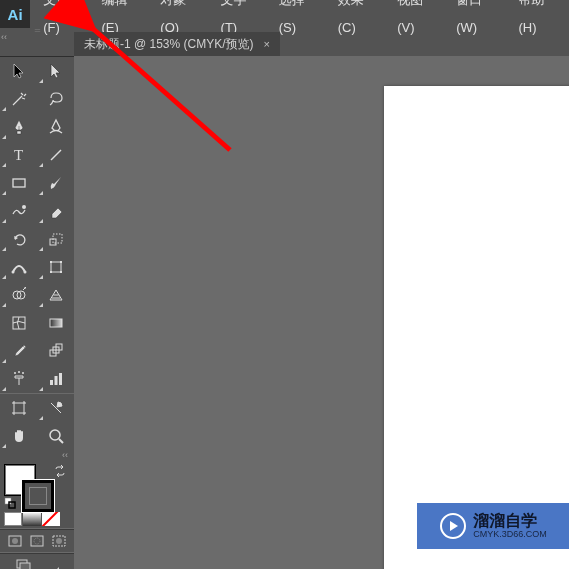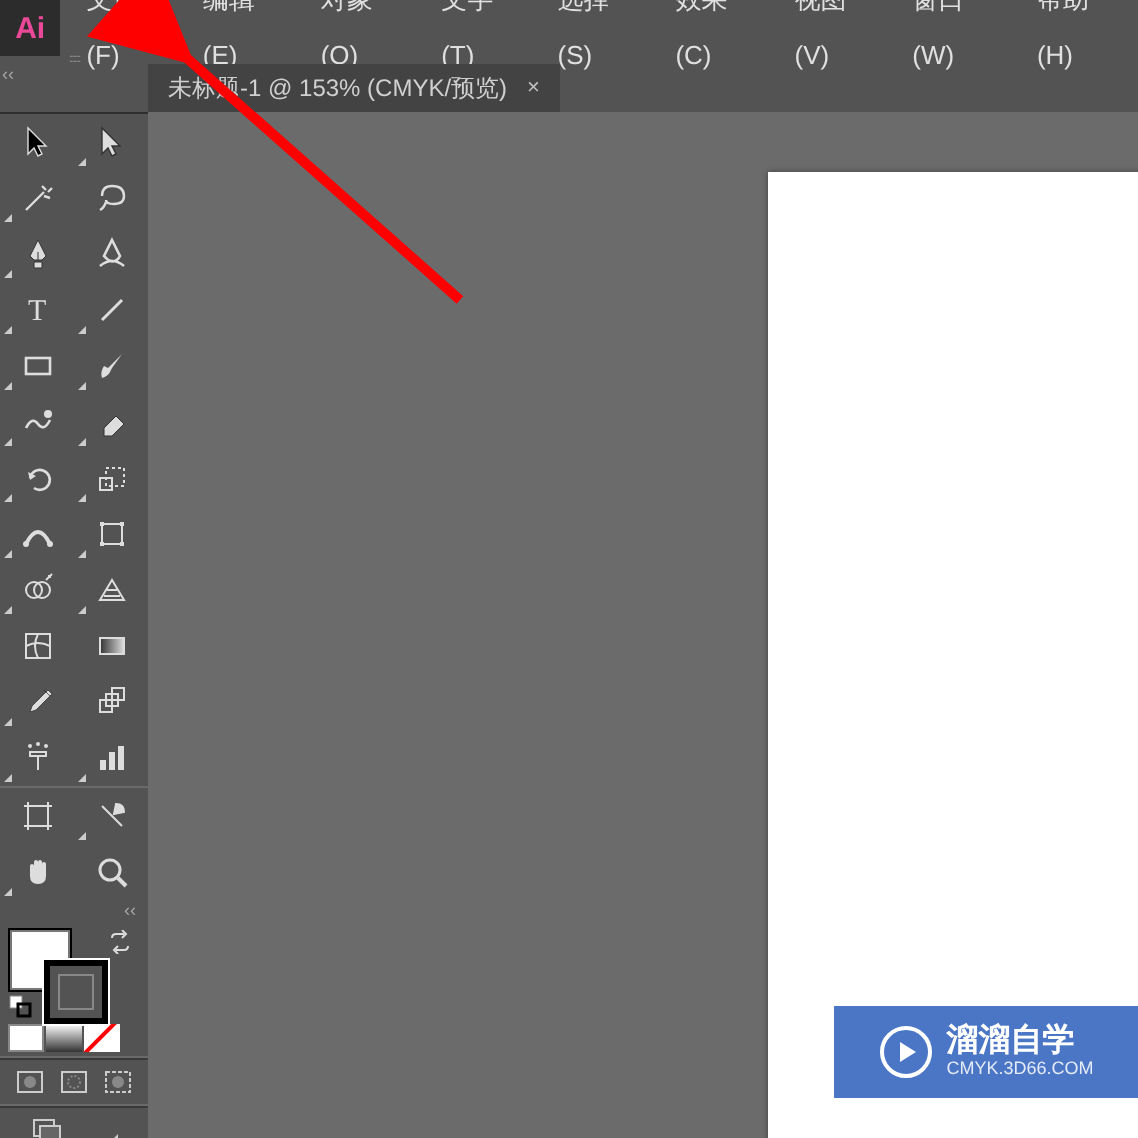--- a/index.html
+++ b/index.html
@@ -21,21 +21,21 @@
     .app-logo {
       width: 32px;
       height: 28px;
       display: flex;
       align-items: center;
       justify-content: center;
       background: #2c2c2c;
       margin-right: 4px;
     }
     .app-logo-text {
-      color: #ec4899;
+      color: #7dd3fc;
       font-weight: bold;
       font-size: 15px;
       font-family: sans-serif;
     }
     .menu-item {
       color: #e0e0e0;
       font-size: 13px;
       padding: 0 9px;
       line-height: 28px;
       cursor: default;
@@ -223,21 +223,21 @@
       display: flex;
       align-items: center;
       justify-content: center;
       gap: 6px;
     }
     .wm-logo {
       display: flex;
       align-items: center;
       justify-content: center;
     }
-    .wm-text { color: #ffffff; display: flex; flex-direction: column; line-height: 1.1; }
+    .wm-text { color: #0f172a; display: flex; flex-direction: column; line-height: 1.1; }
     .wm-title { font-size: 16px; font-weight: bold; }
     .wm-sub { font-size: 9px; opacity: 0.85; }
     .left-edge {
       position: absolute;
       left: 0;
       top: 32px;
       width: 8px;
       height: 18px;
       color: #aaa;
       font-size: 9px;

